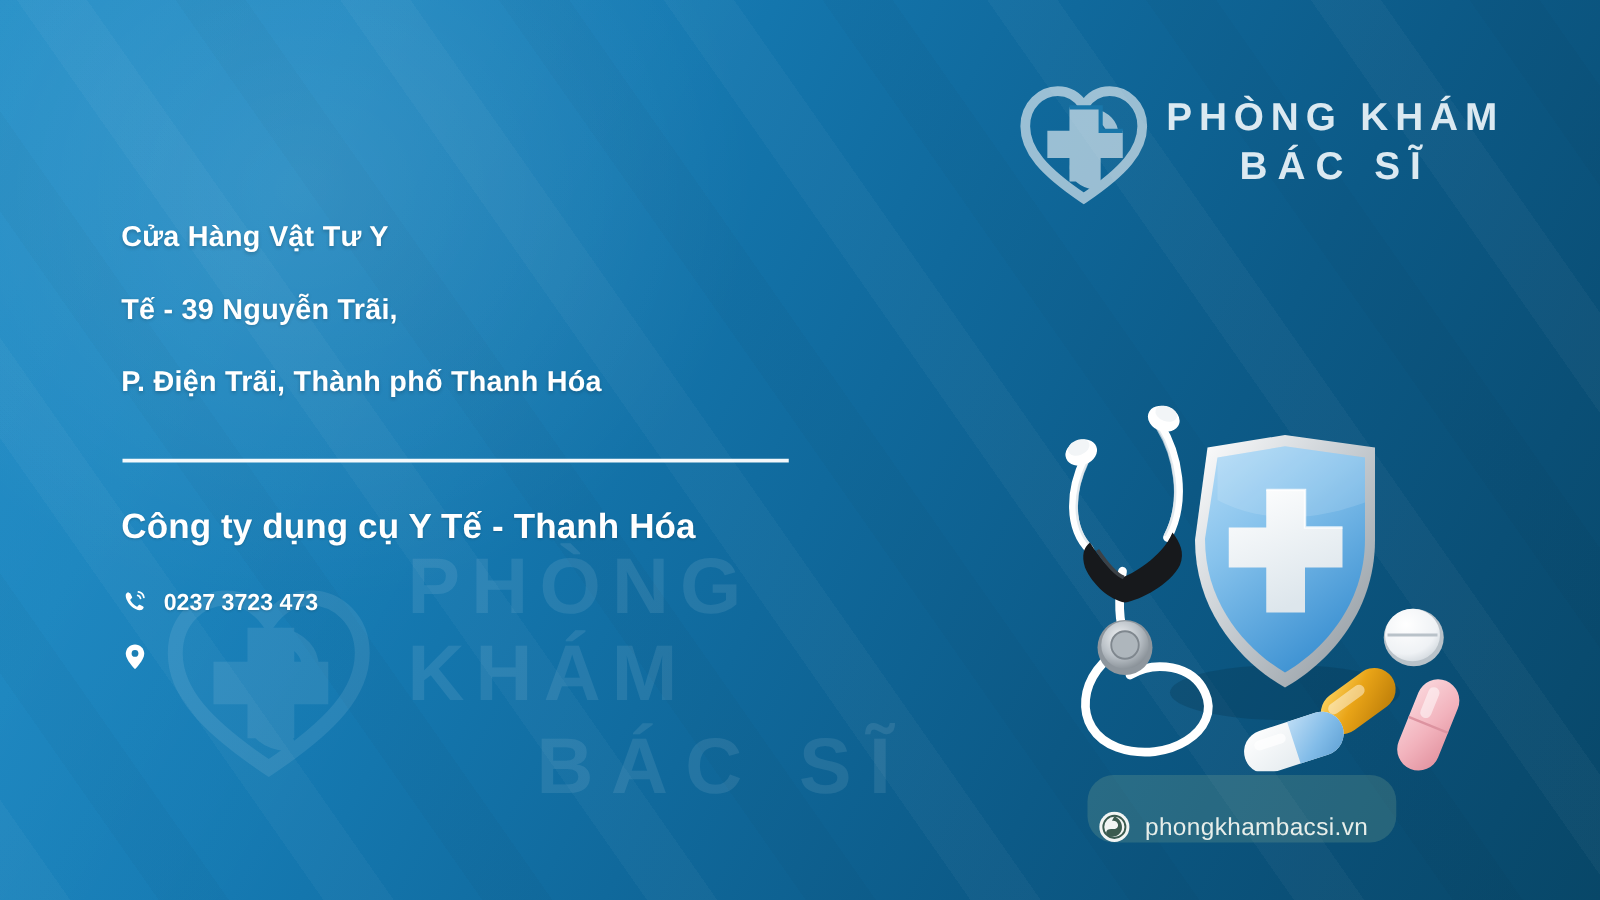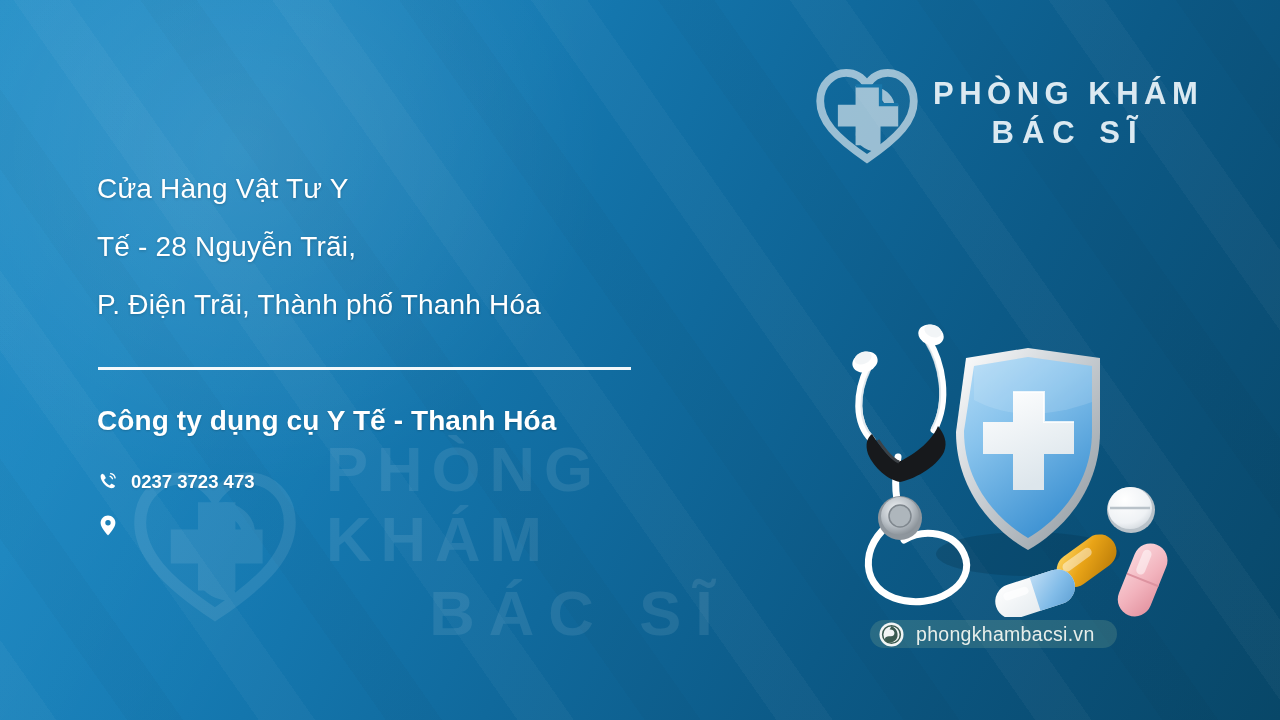--- a/index.html
+++ b/index.html
@@ -65,21 +65,21 @@
 
   
   #logo { position:absolute; left:815px; top:62px; display:flex; align-items:center; gap:14px; }
   #logo .logo-mark { width:104px; height:104px; opacity:.58; }
   #logo .logo-text { display:flex; flex-direction:column; align-items:center; color:#dbe9f1; }
   #logo .logo-l1 { font-size:31px; font-weight:bold; letter-spacing:5.5px; line-height:38px; }
   #logo .logo-l2 { font-size:31px; font-weight:bold; letter-spacing:8px; line-height:40px; }
 
   
   #content { position:absolute; left:97px; top:160px; width:780px; }
-  #headline { color:#ffffff; font-weight:normal; font-size:28px; line-height:58px; letter-spacing:.2px;
+  #headline { color:#ffffff; font-weight:bold; font-size:23px; line-height:58px; letter-spacing:.2px;
               text-shadow:0 1px 3px rgba(0,0,0,.20); }
   #headline .hl { display:block; white-space:nowrap; }
   #divider { width:533px; height:3px; background:#ffffff; margin:33px 0 0 1px; opacity:.95; }
   #subtitle { color:#ffffff; font-weight:bold; font-size:28px; line-height:30px; margin-top:36px;
               letter-spacing:.1px; text-shadow:0 1px 2px rgba(0,0,0,.18); }
 
   #contact { margin-top:33px; }
   .c-row { display:flex; align-items:flex-start; gap:13px; margin-bottom:19px; }
   .c-row:last-child { margin-bottom:0; }
   .c-ico { flex:0 0 auto; width:21px; display:flex; justify-content:center; padding-top:2px; }
@@ -88,22 +88,22 @@
            text-shadow:0 1px 2px rgba(0,0,0,.18); }
   .c-txt .ln { display:block; white-space:nowrap; }
 
   
   #art { position:absolute; left:838px; top:322px; width:345px; height:295px; }
   #art svg { display:block; width:345px; height:295px; }
 
   
   #url-badge {
     position:absolute; left:870px; top:620px;
-    height:28px; padding:0 22px 0 9px;
-    display:flex; align-items:center; gap:12px;
+    height:54px; padding:0 22px 0 9px;
+    display:flex; align-items:flex-end; gap:12px;
     border-radius:21px;
     background:rgba(150,185,150,0.215);
   }
   #url-badge .ub-ico { width:25px; height:25px; flex:0 0 auto; }
   #url-badge .ub-txt { color:#e7eeea; font-size:19.5px; letter-spacing:.3px; }
 </style>
 </head>
 <body>
 
 <div id="banner">
@@ -131,21 +131,21 @@
     </svg>
     <div class="logo-text">
       <span class="logo-l1">PHÒNG KHÁM</span>
       <span class="logo-l2">BÁC SĨ</span>
     </div>
   </div>
 
   <div id="content">
     <div id="headline">
       <span class="hl">Cửa Hàng Vật Tư Y</span>
-      <span class="hl">Tế - 28 Nguyễn Trãi,</span>
+      <span class="hl">Tế - 39 Nguyễn Trãi,</span>
       <span class="hl">P. Điện Trãi, Thành phố Thanh Hóa</span>
     </div>
 
     <div id="divider"></div>
 
     <div id="subtitle">Công ty dụng cụ Y Tế - Thanh Hóa</div>
 
     <div id="contact">
       <div class="c-row">
         <span class="c-ico">

